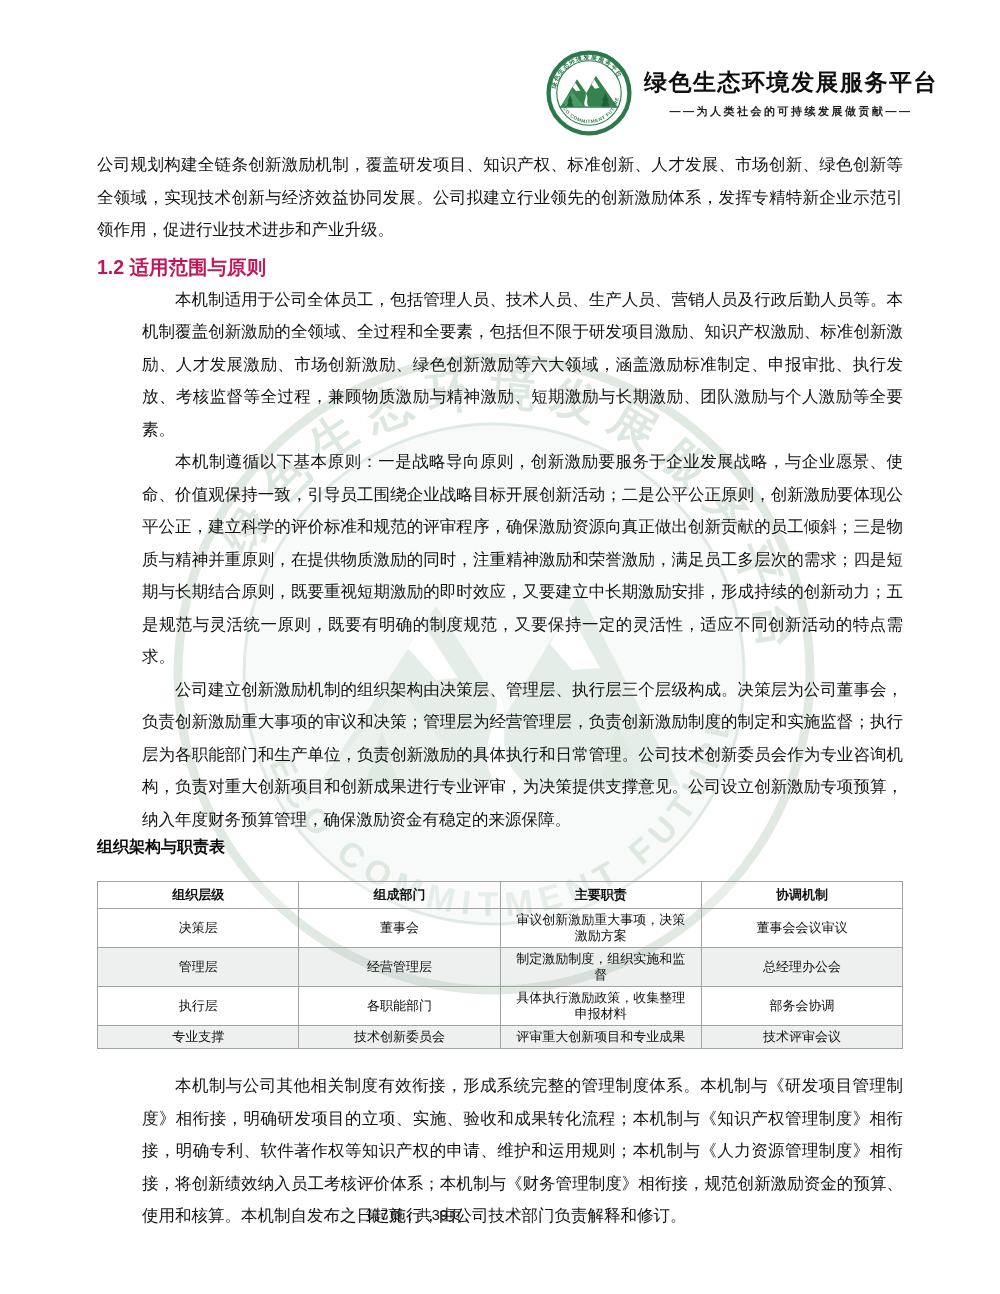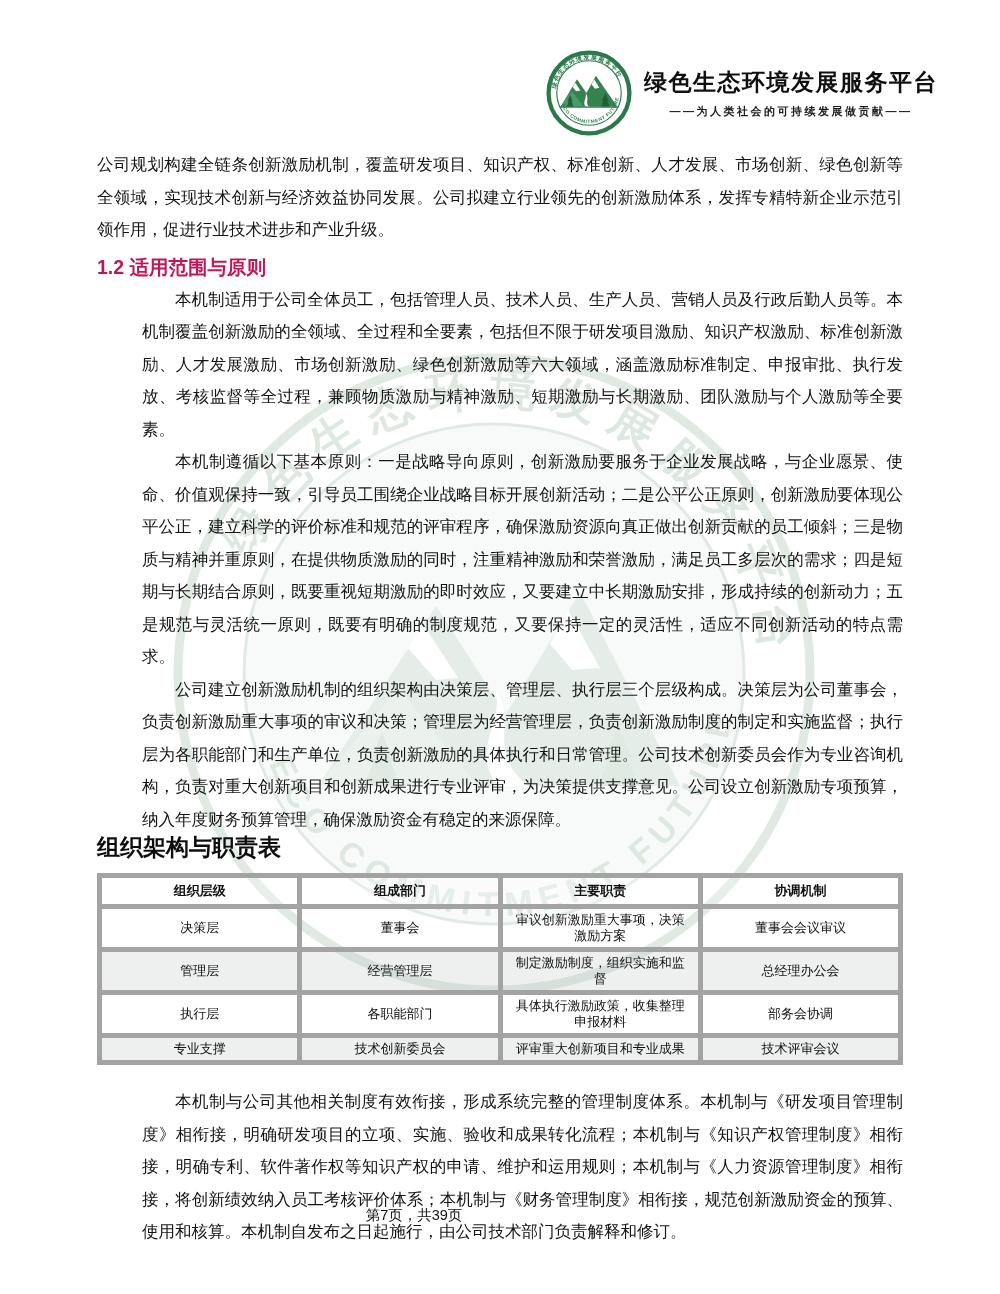--- a/index.html
+++ b/index.html
@@ -34,27 +34,27 @@
   .para {
     margin:0; font-size:16.5px; line-height:32.5px; text-align:justify;
     color:#141414; text-justify:inter-ideograph;
   }
   .indent { text-indent:2em;margin-left:45px; }
   .h-section {
     margin:6px 0 0 0; font-size:19.5px; line-height:31px;
     font-weight:bold; color:#be185d;
   }
   .h-table {
-    margin:0 0 14px 0; font-size:23px; line-height:24px;
+    margin:0 0 22px 0; font-size:16px; line-height:24px;
     font-weight:bold; color:#0d0d0d;
   }
   
   .org-table { width:100%; border-collapse:collapse; table-layout:fixed; }
   .org-table th, .org-table td {
-    border:5px solid #a3a3a3; text-align:center; vertical-align:middle;
+    border:1px solid #a3a3a3; text-align:center; vertical-align:middle;
     font-size:13px; line-height:16px; padding:3px 10px; color:#101010;
   }
   .org-table th { font-weight:bold; padding:5px 4px; background:rgba(255,255,255,.25); }
   .org-table tr.shaded { background:rgba(178,186,181,.22); }
   .closing { margin-top:20px; }
   
   .footer {
     position:absolute; left:0; top:1206px; width:828px;
     text-align:center; font-size:14.5px; color:#101010;
   }

